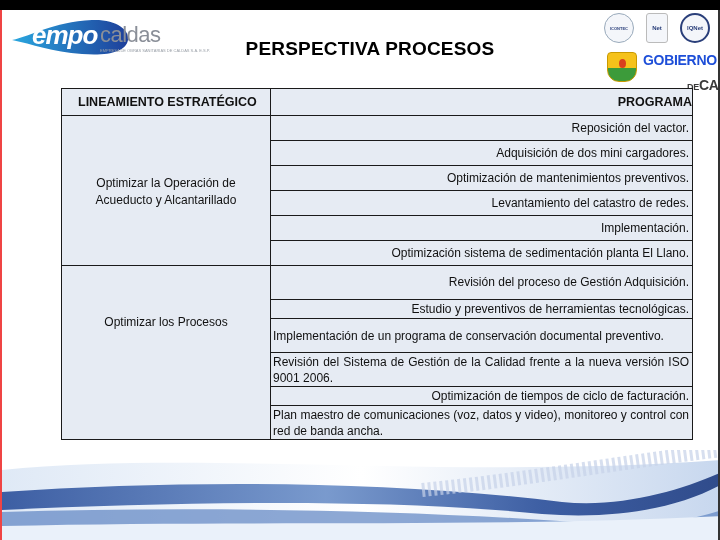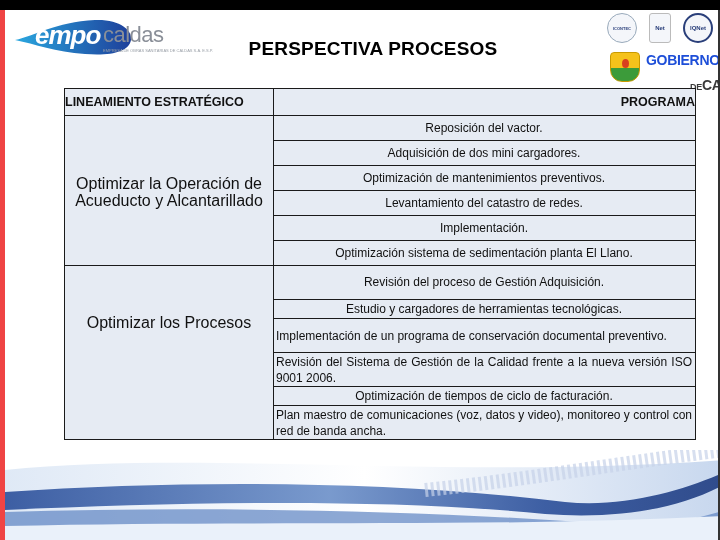--- a/index.html
+++ b/index.html
@@ -1,19 +1,19 @@
 <!DOCTYPE html>
 <html><head>
   <meta charset="utf-8">
   <style>
     * { box-sizing: border-box; margin: 0; padding: 0; }
     html, body { width: 720px; height: 540px; overflow: hidden; background: #000; }
     .slide {
       position: absolute; left: 0; top: 10px; width: 720px; height: 530px;
-      background: #ffffff; border-left: 5px solid #ef4444; border-right: 2px solid #333;
+      background: #ffffff; border-left: 2px solid #ef4444; border-right: 2px solid #333;
       overflow: hidden;
       font-family: "Liberation Sans", sans-serif;
     }
     
     .logo {
       position: absolute; left: 6px; top: 2px; width: 160px; height: 48px;
     }
     .logo .drop {
       position: absolute; left: 4px; top: 4px; width: 120px; height: 40px;
     }
@@ -73,27 +73,27 @@
       border-collapse: collapse; table-layout: fixed;
       font-family: "Liberation Sans", sans-serif;
     }
     table.grid td, table.grid th {
       border: 1.5px solid #1a1a1a; background: #e6ebf3; color: #111;
       font-size: 12px; line-height: 15px; vertical-align: middle;
     }
     table.grid th {
       font-weight: bold; font-size: 12.5px; height: 27px; text-align: right;
     }
-    table.grid th.left { text-align: left; padding-left: 0; }
+    table.grid th.left { text-align: left; padding-left: 16px; }
     table.grid td.lin {
-      text-align: center; vertical-align: top; padding: 59px 6px 0 6px; font-size: 16px;
+      text-align: center; vertical-align: top; padding: 59px 6px 0 6px; font-size: 12px;
       line-height: 17px;
     }
     table.grid td.lin.l2 { padding-top: 48px; }
-    table.grid td.prog { padding: 0 3px 0 2px; height: 25px; text-align: center; }
+    table.grid td.prog { padding: 0 3px 0 2px; height: 25px; text-align: right; }
     table.grid td.prog.just { text-align: justify; text-align-last: left; height: 34px; line-height: 16px; }
     table.grid td.prog.xs { height: 19px; }
     col.c1 { width: 209px; }
     col.c2 { width: 422px; }
 
     
     .swoosh { position: absolute; left: 0; top: 440px; width: 720px; height: 90px; }
   </style>
 </head>
 <body>
@@ -164,21 +164,21 @@
         <td class="prog">Implementación.</td>
       </tr>
       <tr>
         <td class="prog">Optimización sistema de sedimentación planta El Llano.</td>
       </tr>
       <tr>
         <td class="lin l2" rowspan="6">Optimizar los Procesos</td>
         <td class="prog" style="height:34px">Revisión del proceso de Gestión Adquisición.</td>
       </tr>
       <tr>
-        <td class="prog xs">Estudio y cargadores de herramientas tecnológicas.</td>
+        <td class="prog xs">Estudio y preventivos de herramientas tecnológicas.</td>
       </tr>
       <tr>
         <td class="prog just">Implementación de un programa de conservación documental preventivo.</td>
       </tr>
       <tr>
         <td class="prog just">Revisión del Sistema de Gestión de la Calidad frente a la nueva versión ISO 9001 2006.</td>
       </tr>
       <tr>
         <td class="prog xs">Optimización de tiempos de ciclo de facturación.</td>
       </tr>

